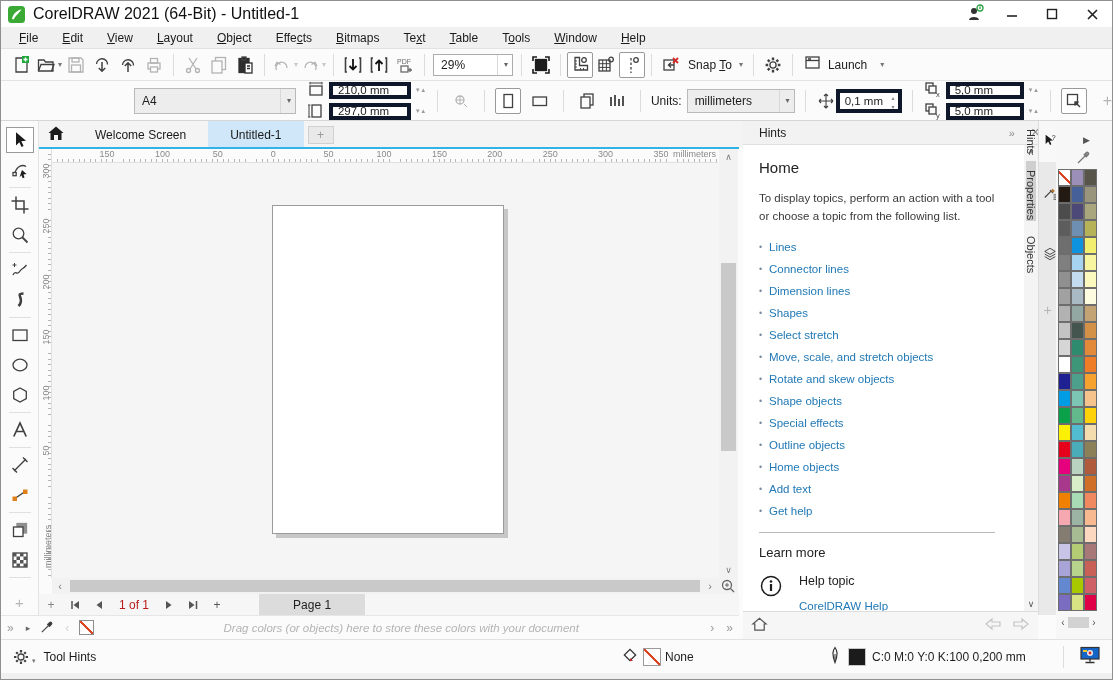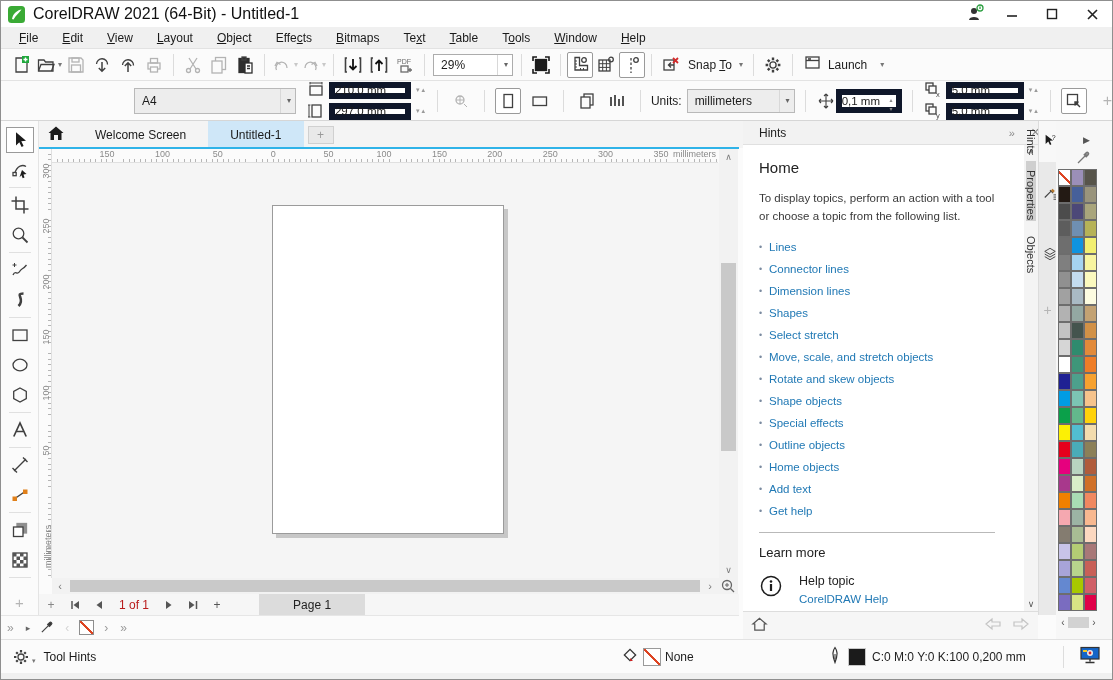--- a/index.html
+++ b/index.html
@@ -34,21 +34,21 @@
   .zoom-combo { width:80px; margin:0 2px; }
   .label-btn { display:flex; align-items:center; gap:5px; padding:0 4px; height:26px; }
 
   
   .propbar { position:absolute; left:0; top:80px; width:100%; height:40px; background:#fbfbfb; border-bottom:1px solid #d6d6d6; display:flex; align-items:center; padding-left:8px;justify-content:flex-end; }
   .combo.gray { background:#ededed; border-color:#b9b9b9; }
   .a4-combo { width:162px; height:26px; }
   .units-combo { width:108px; height:24px; margin-left:5px; }
   .sizepair { display:flex; flex-direction:column; gap:1px; margin-left:10px; }
   .sizerow { display:flex; align-items:center; gap:3px; }
-  .numfield { width:82px; height:17px; background:#fff; border:6px solid #0f172a; font-size:11.5px; display:flex; align-items:center; }
+  .numfield { width:82px; height:17px; background:#fff; border:4px solid #0f172a; font-size:11.5px; display:flex; align-items:center; padding-left:5px; }
   .spin2 { font-size:7px; color:#9a9a9a; letter-spacing:2px; margin-left:2px; }
   .nudge-field { width:66px; height:24px; position:relative; }
   .nudge-field .spinv { position:absolute; right:3px; top:1px; font-size:6px; color:#888; line-height:9px; text-align:center; }
   .prop-ic { display:flex; align-items:center; justify-content:center; width:20px; }
 
   
   .tabrow { position:absolute; left:38px; top:120px; width:704px; height:27px; background:#f4f4f4; display:flex; align-items:flex-end; }
   .home-tab { width:34px; height:27px; display:flex; align-items:center; justify-content:center; }
   .doctab { height:27px; display:flex; align-items:center; padding:0 22px; color:#1a1a1a; }
   .doctab.active { background:#cfe7f8; }
@@ -102,21 +102,21 @@
   .hints-header .hb { color:#8a8a8a; padding:0 8px; font-size:11px; }
   .hints-body { position:absolute; left:742px; top:144px; width:281px; height:466px; background:#fff; padding:14px 6px 0 16px; overflow:hidden; }
   .hints-body h2 { font-size:15px; font-weight:normal; color:#222; margin-bottom:14px; }
   .hints-body .intro { font-size:11.5px; color:#3a3a3a; line-height:1.55; width:236px; margin-bottom:10px; }
   .hlink-row { display:flex; align-items:center; height:22px; }
   .hlink-row .bullet { color:#7b8ba0; font-size:9px; width:10px; }
   .hlink-row a { color:#2179b5; font-size:11.5px; text-decoration:none; }
   .hints-div { width:236px; height:1px; background:#b9b9b9; margin:10px 0 12px 0; }
   .learn { font-size:13px; color:#222; margin-bottom:14px; }
   .helprow { display:flex; align-items:flex-start; gap:16px; }
-  .helptxt .hlabel { font-size:12.5px; color:#222; margin-bottom:4px; }
+  .helptxt .hlabel { font-size:12.5px; color:#222; margin-bottom:11px; }
   .helptxt a { color:#2179b5; font-size:11.5px; text-decoration:none; }
   .hints-scroll { position:absolute; left:1023px; top:144px; width:14px; height:466px; background:#f4f4f4; }
   .hints-scroll .sarr { position:absolute; left:0; width:14px; text-align:center; color:#555; font-size:9px; }
   .hints-scroll .thumb { position:absolute; left:2px; top:16px; width:10px; height:60px; background:#cfcfcf; }
   .hints-footer { position:absolute; left:742px; top:610px; width:295px; height:28px; background:#f6f6f6; border-top:1px solid #ddd; display:flex; align-items:center; padding:0 8px; }
   .hints-footer .spacer { flex:1; }
   .hnav { margin-left:10px; opacity:.45; }
 
   
   .dockertabs { position:absolute; left:1037px; top:120px; width:18px; height:494px; background:#e9e9e9; border-left:1px solid #dcdcdc; display:flex; flex-direction:column; align-items:center; }
@@ -713,20 +713,21 @@
   </div>
 
   <div class="docpal">
     <span class="chev">»</span>
     <span class="chev" style="font-size:9px;color:#666">▸</span>
     <span style="margin:0 4px"><svg width="15" height="15" viewBox="0 0 16 16">
           <path d="M2 14 L9 7 M8.2 5.8 L10.2 3.8 a1.4 1.4 0 0 1 2 2 L10.2 7.8 Z" stroke="#444" stroke-width="1.3" fill="#333"></path>
         </svg></span>
     <span class="chev" style="opacity:.4">‹</span>
     <span class="swatch-none"></span>
+    <span class="hint">Drag colors (or objects) here to store these colors with your document</span>
     <span class="chev">›</span>
     <span class="chev">»</span>
   </div>
 
   <div class="hints-header">
     <span class="ht">Hints</span>
     <span class="hb">»</span>
     <span class="hb">✕</span>
   </div>
   <div class="hints-body">

